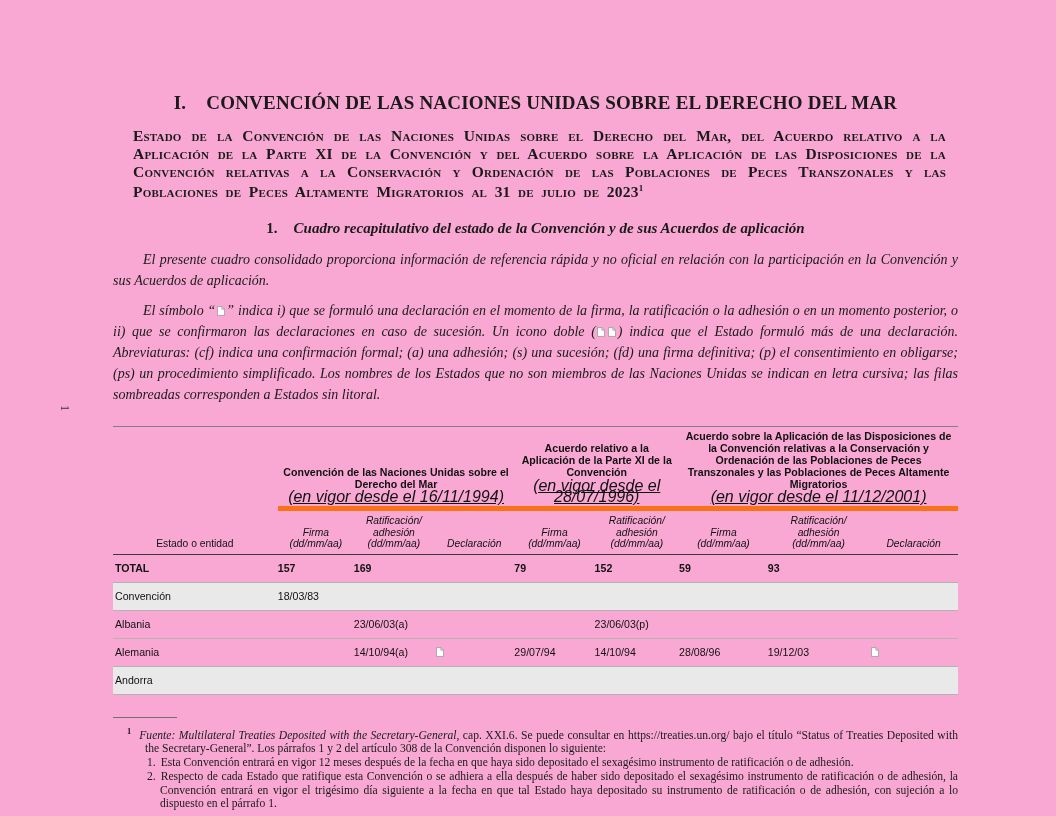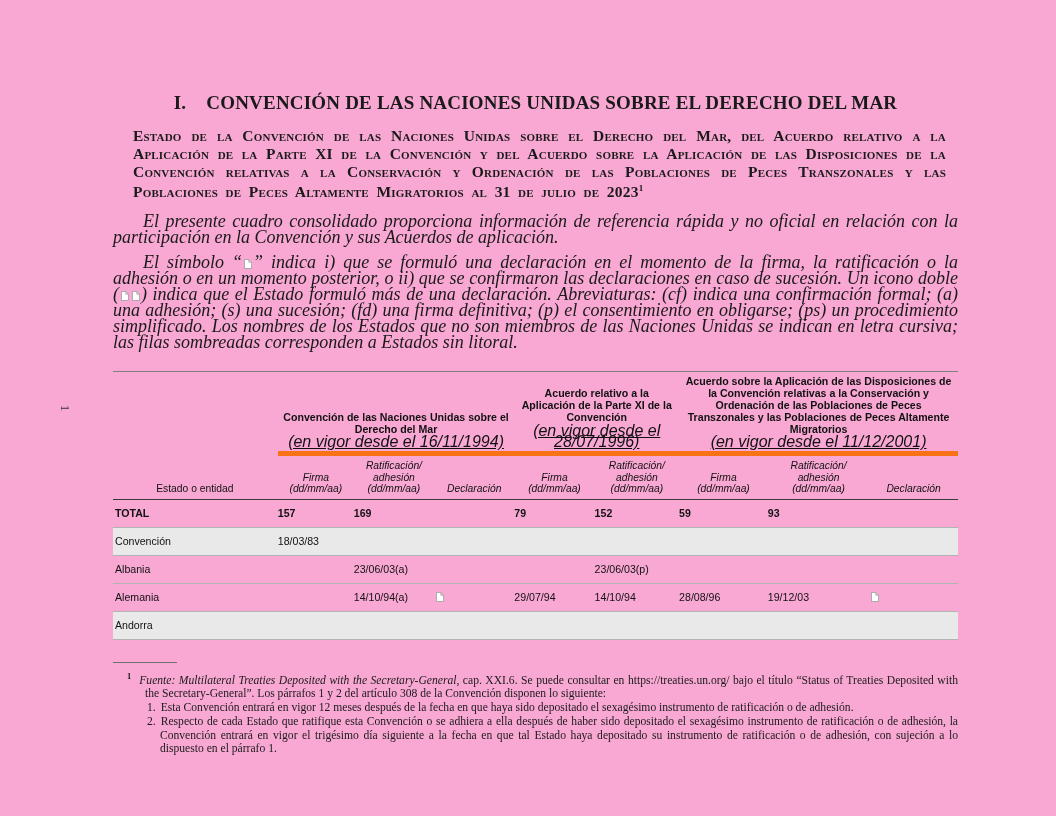--- a/index.html
+++ b/index.html
@@ -39,21 +39,21 @@
   h2.section {
     margin: 19px 0 0; text-align: center;
     font-size: 15px; font-weight: bold;
   }
   h2.section .snum { font-style: normal; margin-right: 16px; }
   h2.section .stext { font-style: italic; }
 
   p.para {
     margin: 9px 0 0;
     font-style: italic;
-    font-size: 18px; line-height: 16px;
+    font-size: 14px; line-height: 21px;
     text-align: justify;
     text-indent: 30px;
   }
   p.para.first { margin-top: 12px; }
 
   .icon-slot svg, .dicon { vertical-align: -1px; margin: 0 1.5px; }
 
   
   table.status {
     width: 100%;
@@ -111,20 +111,21 @@
 <div class="page">
 
   <div class="side-pagenum">1</div>
 
   <div class="content">
 
     <h1 class="title"><span class="tnum">I.</span><span>CONVENCIÓN DE LAS NACIONES UNIDAS SOBRE EL DERECHO DEL MAR</span></h1>
 
     <p class="smallcaps"><span>Estado de la Convención de las Naciones Unidas sobre el Derecho del Mar, del Acuerdo relativo a la Aplicación de la Parte XI de la Convención y del Acuerdo sobre la Aplicación de las Disposiciones de la Convención relativas a la Conservación y Ordenación de las Poblaciones de Peces Transzonales y las Poblaciones de Peces Altamente Migratorios al 31 de julio de 2023</span><sup>1</sup></p>
 
+    <h2 class="section"><span class="snum">1.</span><span class="stext">Cuadro recapitulativo del estado de la Convención y de sus Acuerdos de aplicación</span></h2>
 
     <p class="para first">El presente cuadro consolidado proporciona información de referencia rápida y no oficial en relación con la participación en la Convención y sus Acuerdos de aplicación.</p>
 
     <p class="para"><span>El símbolo “</span><span class="icon-slot"><svg viewBox="0 0 9 11" width="8" height="10" class="dicon">
             <path d="M0.5 0.5 H5.5 L8.5 3.5 V10.5 H0.5 Z" fill="#ffffff" stroke="#999999" stroke-width="0.9"></path>
             <path d="M5.5 0.5 V3.5 H8.5" fill="none" stroke="#999999" stroke-width="0.9"></path>
           </svg></span><span>” indica i) que se formuló una declaración en el momento de la firma, la ratificación o la adhesión o en un momento posterior, o ii) que se confirmaron las declaraciones en caso de sucesión. Un icono doble (</span><span class="icon-slot"><svg viewBox="0 0 9 11" width="8" height="10" class="dicon">
             <path d="M0.5 0.5 H5.5 L8.5 3.5 V10.5 H0.5 Z" fill="#ffffff" stroke="#999999" stroke-width="0.9"></path>
             <path d="M5.5 0.5 V3.5 H8.5" fill="none" stroke="#999999" stroke-width="0.9"></path>
           </svg><svg viewBox="0 0 9 11" width="8" height="10" class="dicon">

